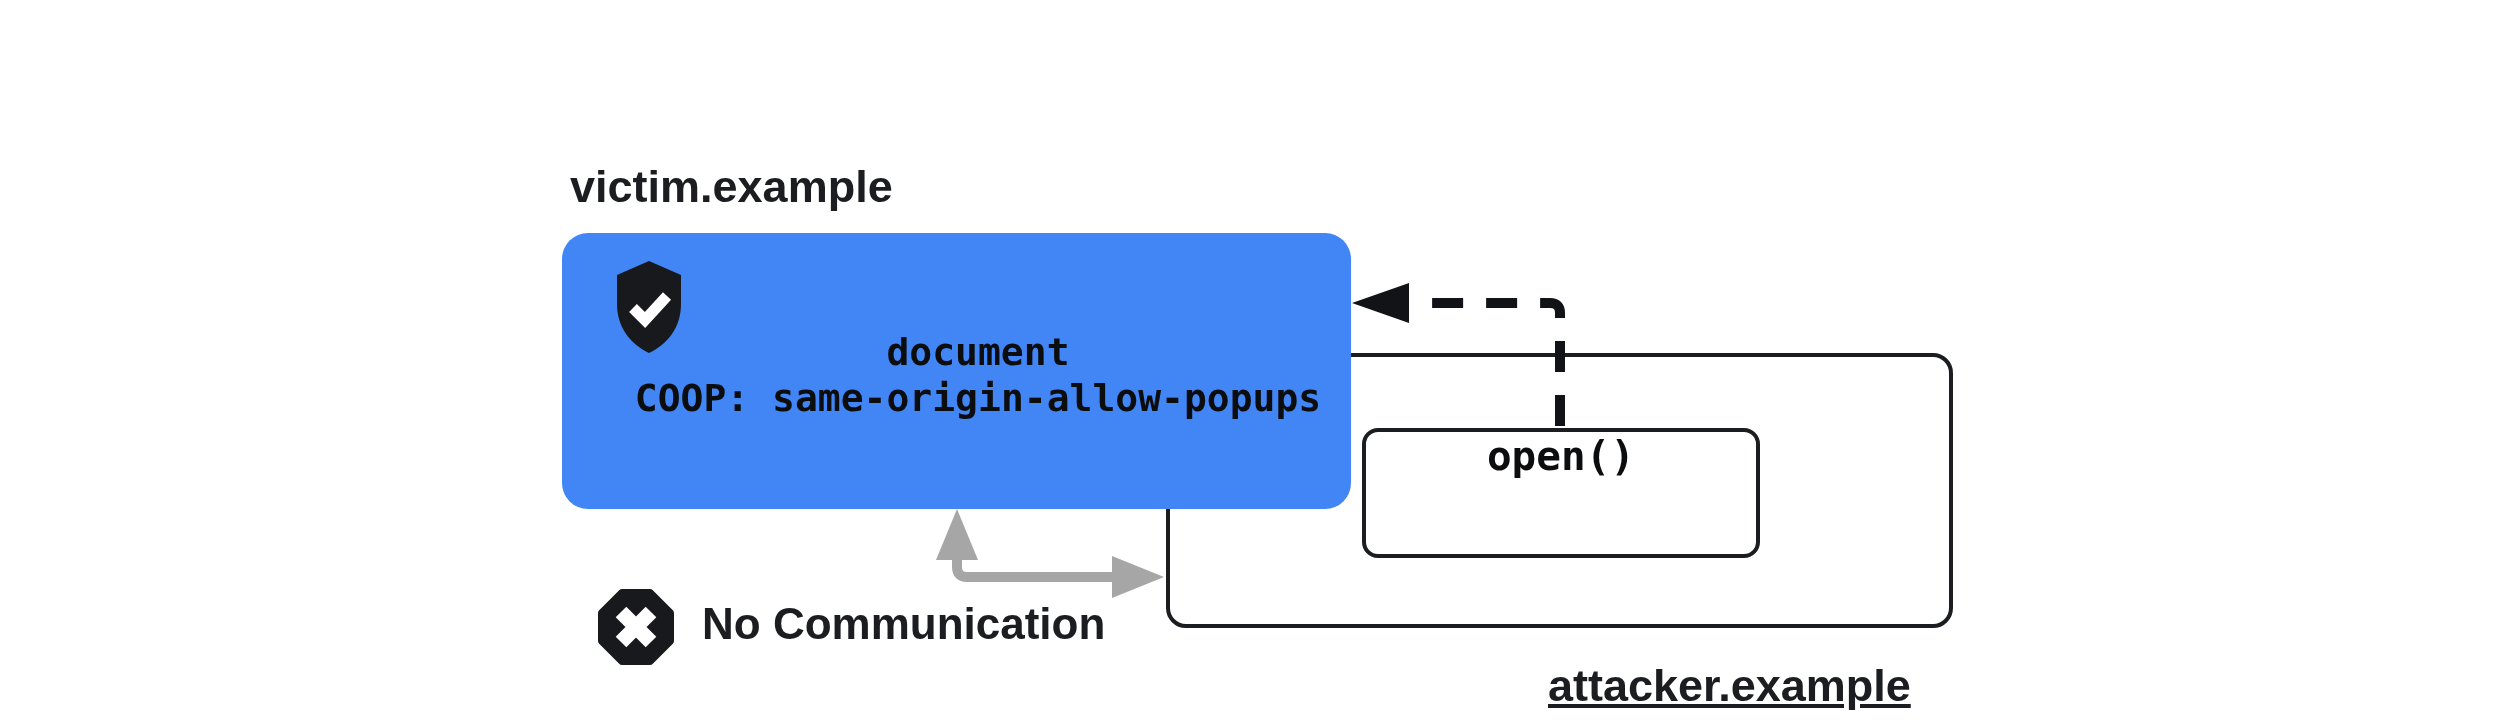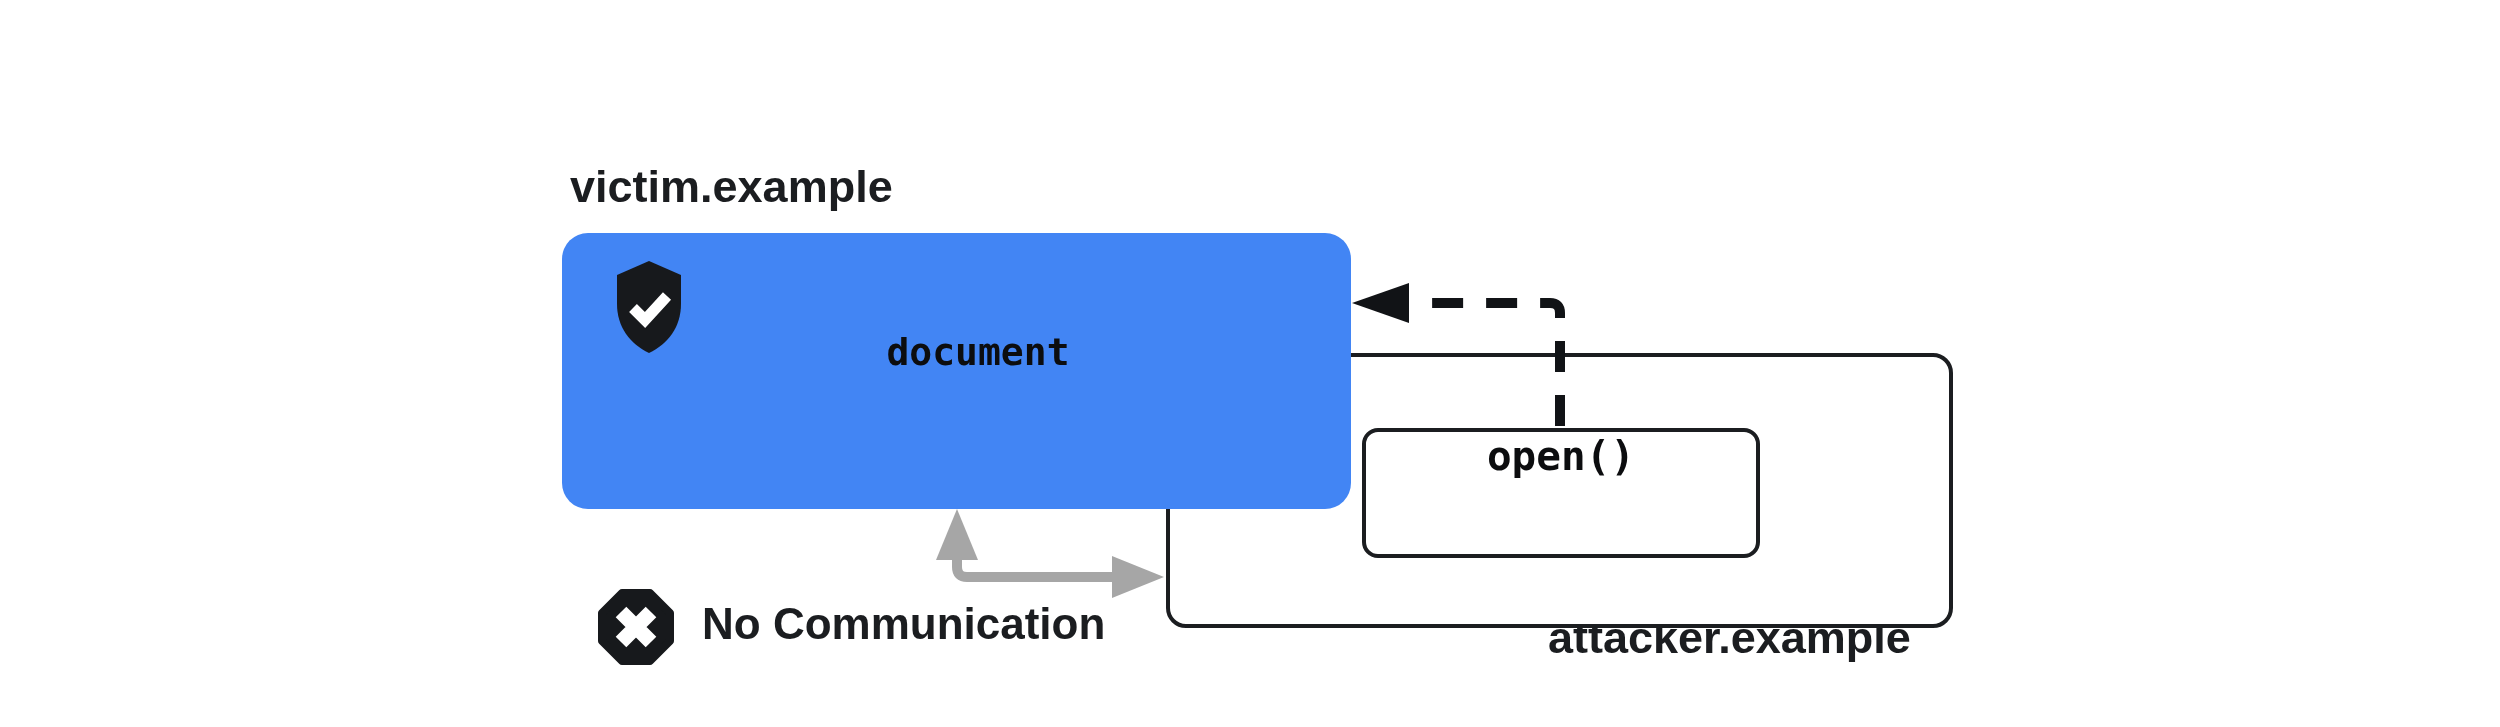--- a/index.html
+++ b/index.html
@@ -12,21 +12,21 @@
   .stage{
     position:relative;width:2312px;height:727px;background:var(--paper);
     overflow:hidden;
     font-family:"Liberation Sans",sans-serif;
   }
   .origin-label{
     position:absolute;color:var(--ink);font-weight:700;font-size:45px;
     letter-spacing:0;white-space:nowrap;
   }
   .victim-label{left:570px;top:161px;}
-  .attacker-label{left:1548px;top:612px;}
+  .attacker-label{left:1548px;top:660px;text-decoration:underline;}
   .nocomm-label{left:702px;top:599px;font-size:44px;}
   .blue-card{
     position:absolute;left:562px;top:233px;width:789px;height:276px;
     background:var(--blue);border-radius:26px;z-index:3;
   }
   .blue-card .card-text{
     position:absolute;left:0;right:0;top:96px;text-align:center;
     font-family:"DejaVu Sans Mono",monospace;font-weight:700;font-size:38px;
     line-height:46px;color:#0c0d0f;white-space:nowrap;padding-left:43px;
   }
@@ -63,20 +63,21 @@
     <span>open()</span>
   </div>
 
   <div class="blue-card">
     <svg class="shield" viewBox="0 0 78 96">
       <path d="M39 2 L71 16 V45 C71 68 58 85 39 94 C20 85 7 68 7 45 V16 Z" fill="#17191c"></path>
       <path d="M23 49 L35 61 L57 37" fill="none" stroke="#ffffff" stroke-width="11" stroke-linecap="butt" stroke-linejoin="miter"></path>
     </svg>
     <div class="card-text">
       <div>document</div>
+      <div>COOP: same-origin-allow-popups</div>
     </div>
   </div>
 
   <svg class="arrow-layer" viewBox="0 0 2500 727">
 
     <g>
       <path d="M1560 426 L1560 313 Q1560 303 1550 303 L1410 303" fill="none" stroke="#111316" stroke-width="10" stroke-dasharray="31 23"></path>
       <polygon points="1352,303 1409,283 1409,323" fill="#111316"></polygon>
     </g>
 

